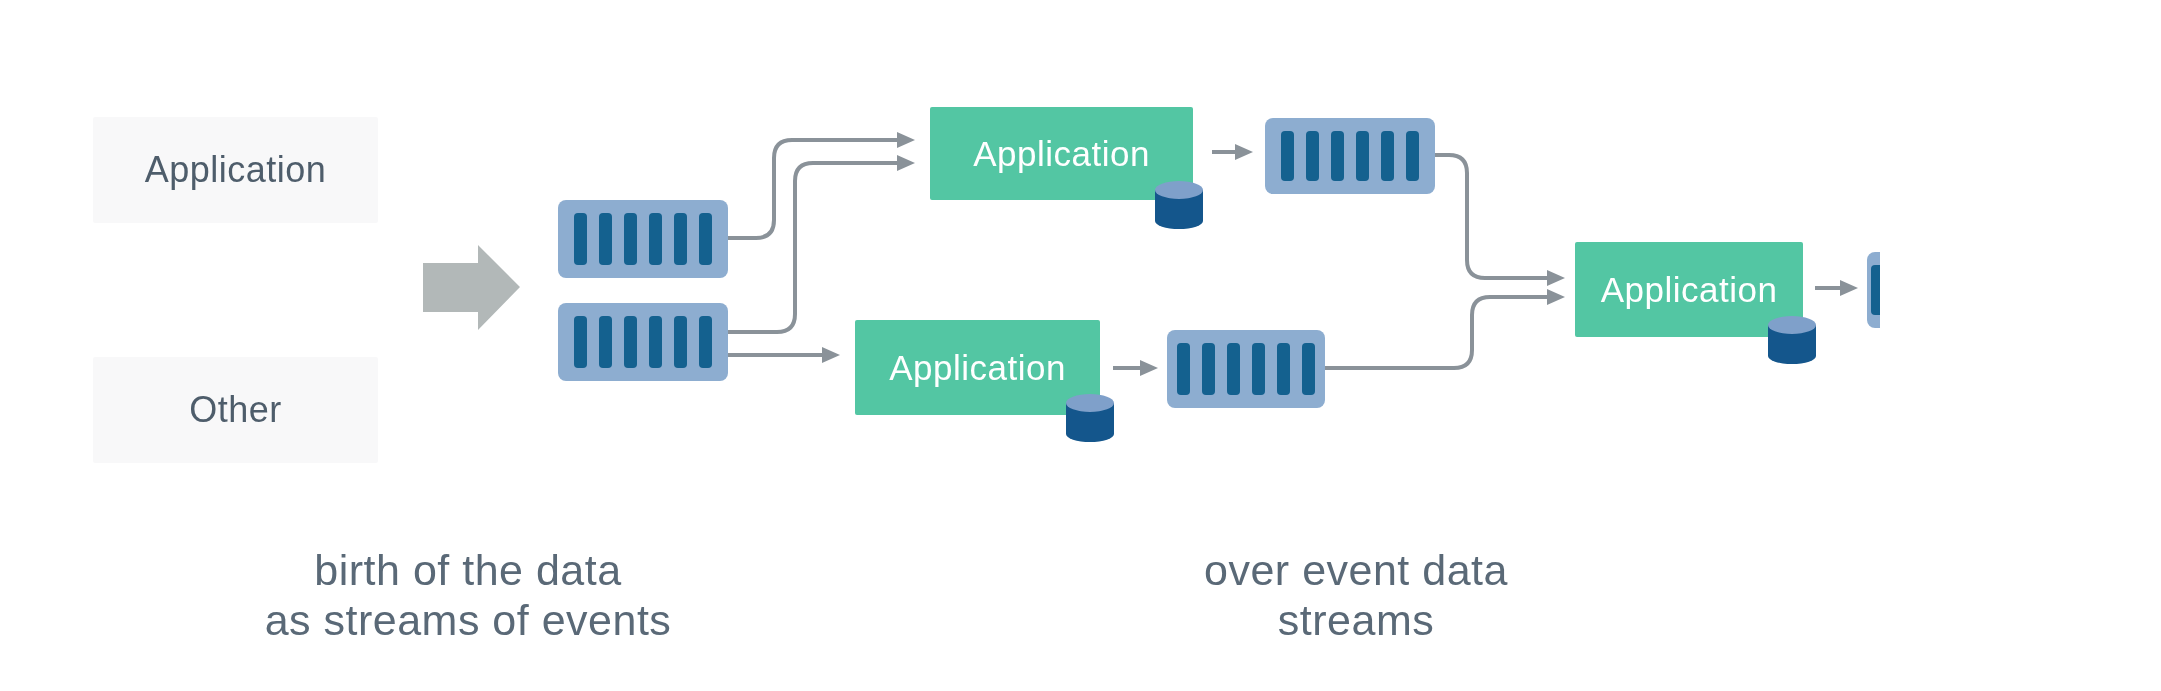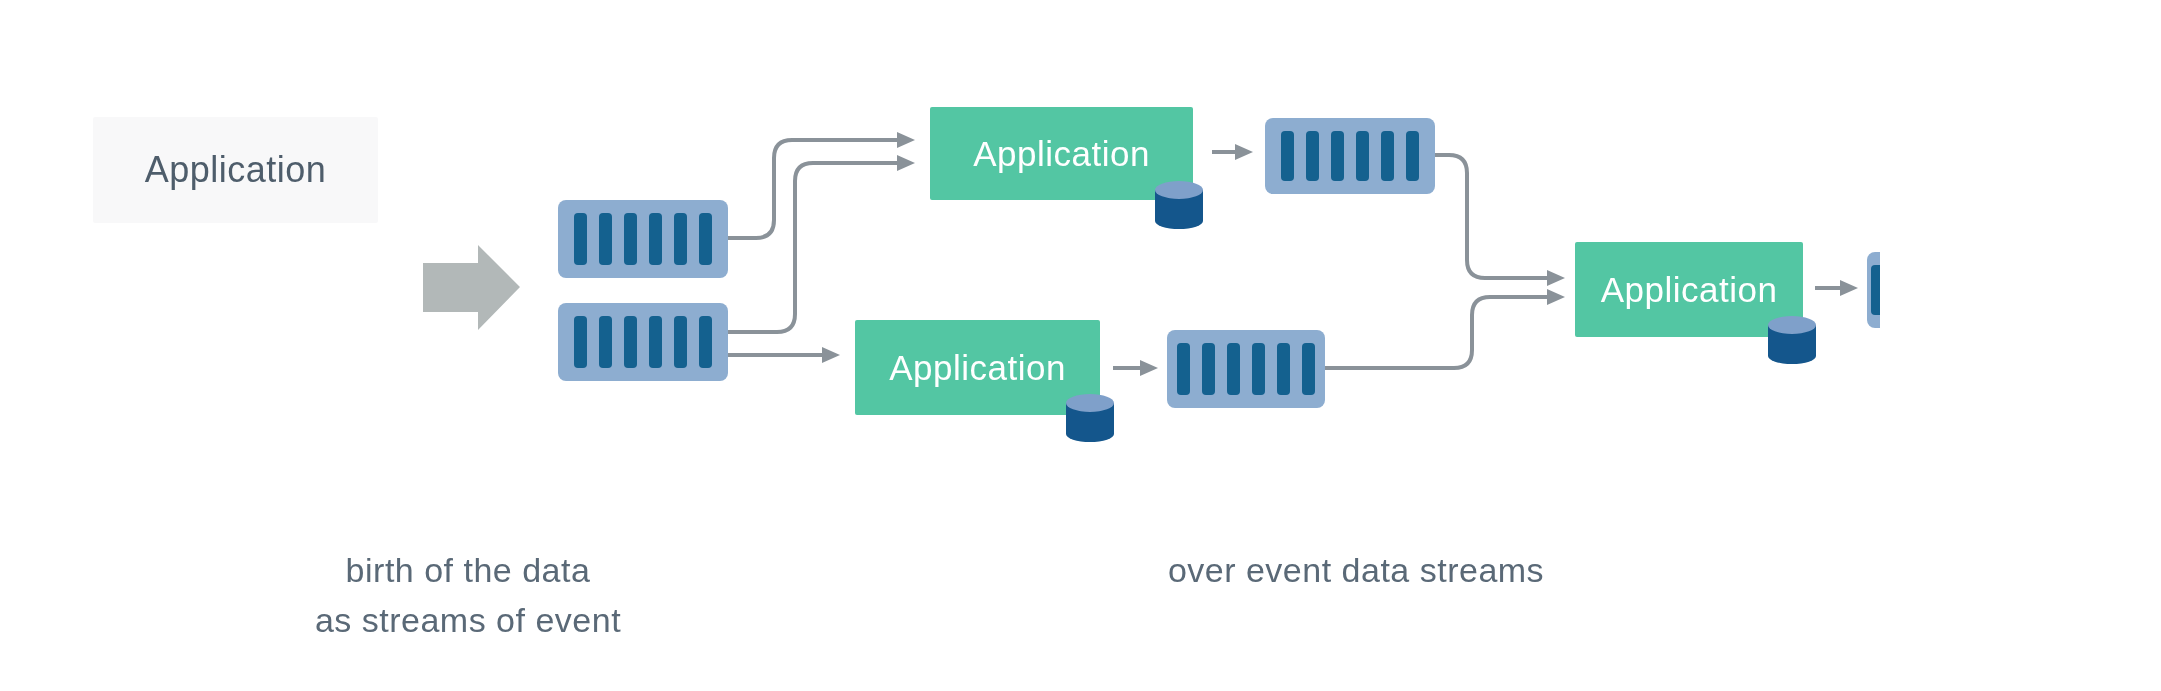--- a/index.html
+++ b/index.html
@@ -64,21 +64,21 @@
   
   .wires{position:absolute;left:0;top:0;width:2161px;height:691px;z-index:1;}
   .wires path.flow{fill:none;stroke:var(--arrow);stroke-width:4;}
   .wires .ah-fill{fill:var(--arrow);}
   .node{z-index:2;}
   
   .caption{
     position:absolute;width:440px;top:545px;
     text-align:center;
     color:var(--caption-text);
-    font-size:34px;line-height:50px;letter-spacing:.5px;
+    font-size:43px;line-height:50px;letter-spacing:.5px;
   }
 </style>
 </head>
 <body>
 
 <div class="canvas">
 
   <svg class="wires" viewBox="0 0 2161 691">
     <defs>
       <marker id="ah" markerUnits="userSpaceOnUse" markerWidth="20" markerHeight="16" refX="2" refY="8" orient="auto">
@@ -90,20 +90,23 @@
     <path class="flow" d="M728,355 H824" marker-end="url(#ah)"></path>
     <path class="flow" d="M1212,152 H1237" marker-end="url(#ah)"></path>
     <path class="flow" d="M1113,368 H1142" marker-end="url(#ah)"></path>
     <path class="flow" d="M1435,155 H1449 Q1467,155 1467,173 V260 Q1467,278 1485,278 H1549" marker-end="url(#ah)"></path>
     <path class="flow" d="M1325,368 H1454 Q1472,368 1472,350 V315 Q1472,297 1490,297 H1549" marker-end="url(#ah)"></path>
     <path class="flow" d="M1815,288 H1842" marker-end="url(#ah)"></path>
   </svg>
 
   <div class="source-box node" style="top:117px">
     <span>Application</span>
+  </div>
+  <div class="source-box node" style="top:357px">
+    <span>Other</span>
   </div>
 
   <svg class="big-arrow node" viewBox="0 0 101 89">
     <polygon points="2,20 57,20 57,2 99,44 57,87 57,69 2,69"></polygon>
   </svg>
 
   <div class="stream node" style="left:558px;top:200px;width:170px;height:78px">
     <span class="bar"></span>
       <span class="bar"></span>
       <span class="bar"></span>
@@ -162,19 +165,19 @@
     <path class="body" d="M2 10 L2 41 A24 8 0 0 0 50 41 L50 10 Z"></path>
     <ellipse class="top" cx="26" cy="10" rx="24" ry="9"></ellipse>
   </svg>
   <svg class="cyl" style="left:1766px;top:315px" viewBox="0 0 52 50">
     <path class="body" d="M2 10 L2 41 A24 8 0 0 0 50 41 L50 10 Z"></path>
     <ellipse class="top" cx="26" cy="10" rx="24" ry="9"></ellipse>
   </svg>
 
   <div class="caption" style="left:248px">
     <div>birth of the data</div>
-    <div>as streams of event</div>
+    <div>as streams of events</div>
   </div>
   <div class="caption" style="left:1136px">
     <div>over event data streams</div>
   </div>
 
 </div>
 
 </body></html>

